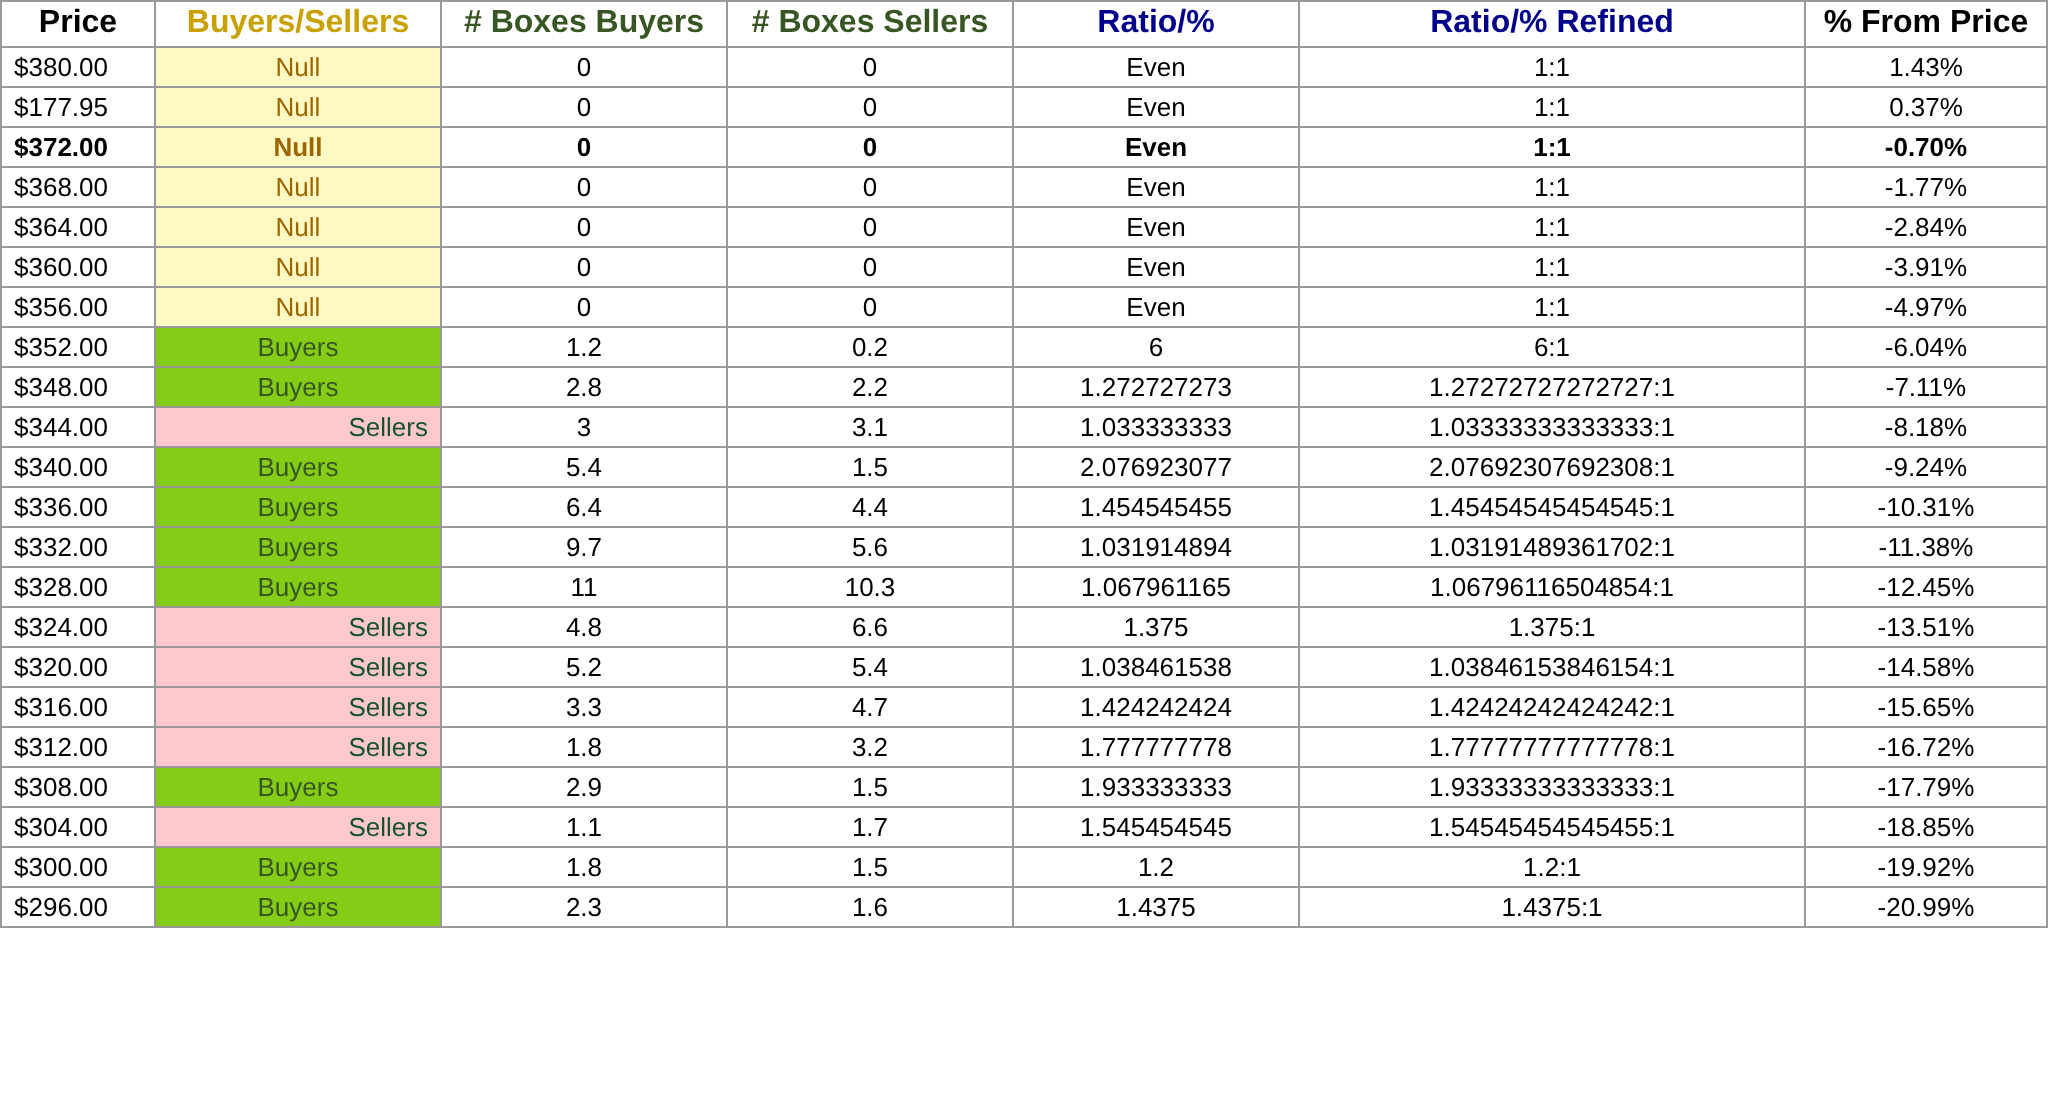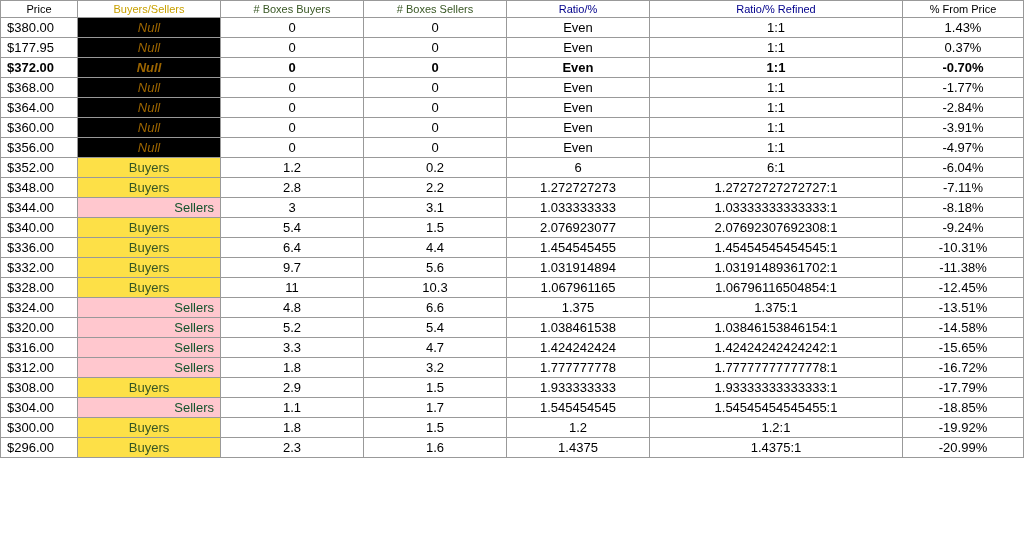--- a/index.html
+++ b/index.html
@@ -19,37 +19,37 @@
     }
     th, td {
       border: 1px solid #999;
       padding: 2px 6px;
       text-align: center;
       white-space: nowrap;
       overflow: hidden;
     }
     th {
       background-color: #fff;
-      font-weight: normal;
-      font-size: 11px;
+      font-weight: bold;
+      font-size: 16px;
       text-align: center;
     }
     td:first-child {
       text-align: left;
     }
     .col-price { width: 70px; }
     .col-buyers-sellers { width: 130px; }
     .col-boxes-buyers { width: 130px; }
     .col-boxes-sellers { width: 130px; }
     .col-ratio { width: 130px; }
     .col-ratio-refined { width: 230px; }
     .col-from-price { width: 110px; }
 
-    .bg-yellow { background-color: #000000; font-style: italic; }
-    .bg-green { background-color: #fde047; }
+    .bg-yellow { background-color: #fef9c3; }
+    .bg-green { background-color: #84cc16; }
     .bg-pink { background-color: #ffc7ce; }
 
     .text-green { color: #375623; }
     .text-pink { color: #14532d; text-align: right; }
     .text-yellow { color: #9c6500; }
 
     .header-buyers-sellers { color: #c8a000; }
     .header-boxes { color: #375623; }
     .header-ratio { color: #00008b; }
 

